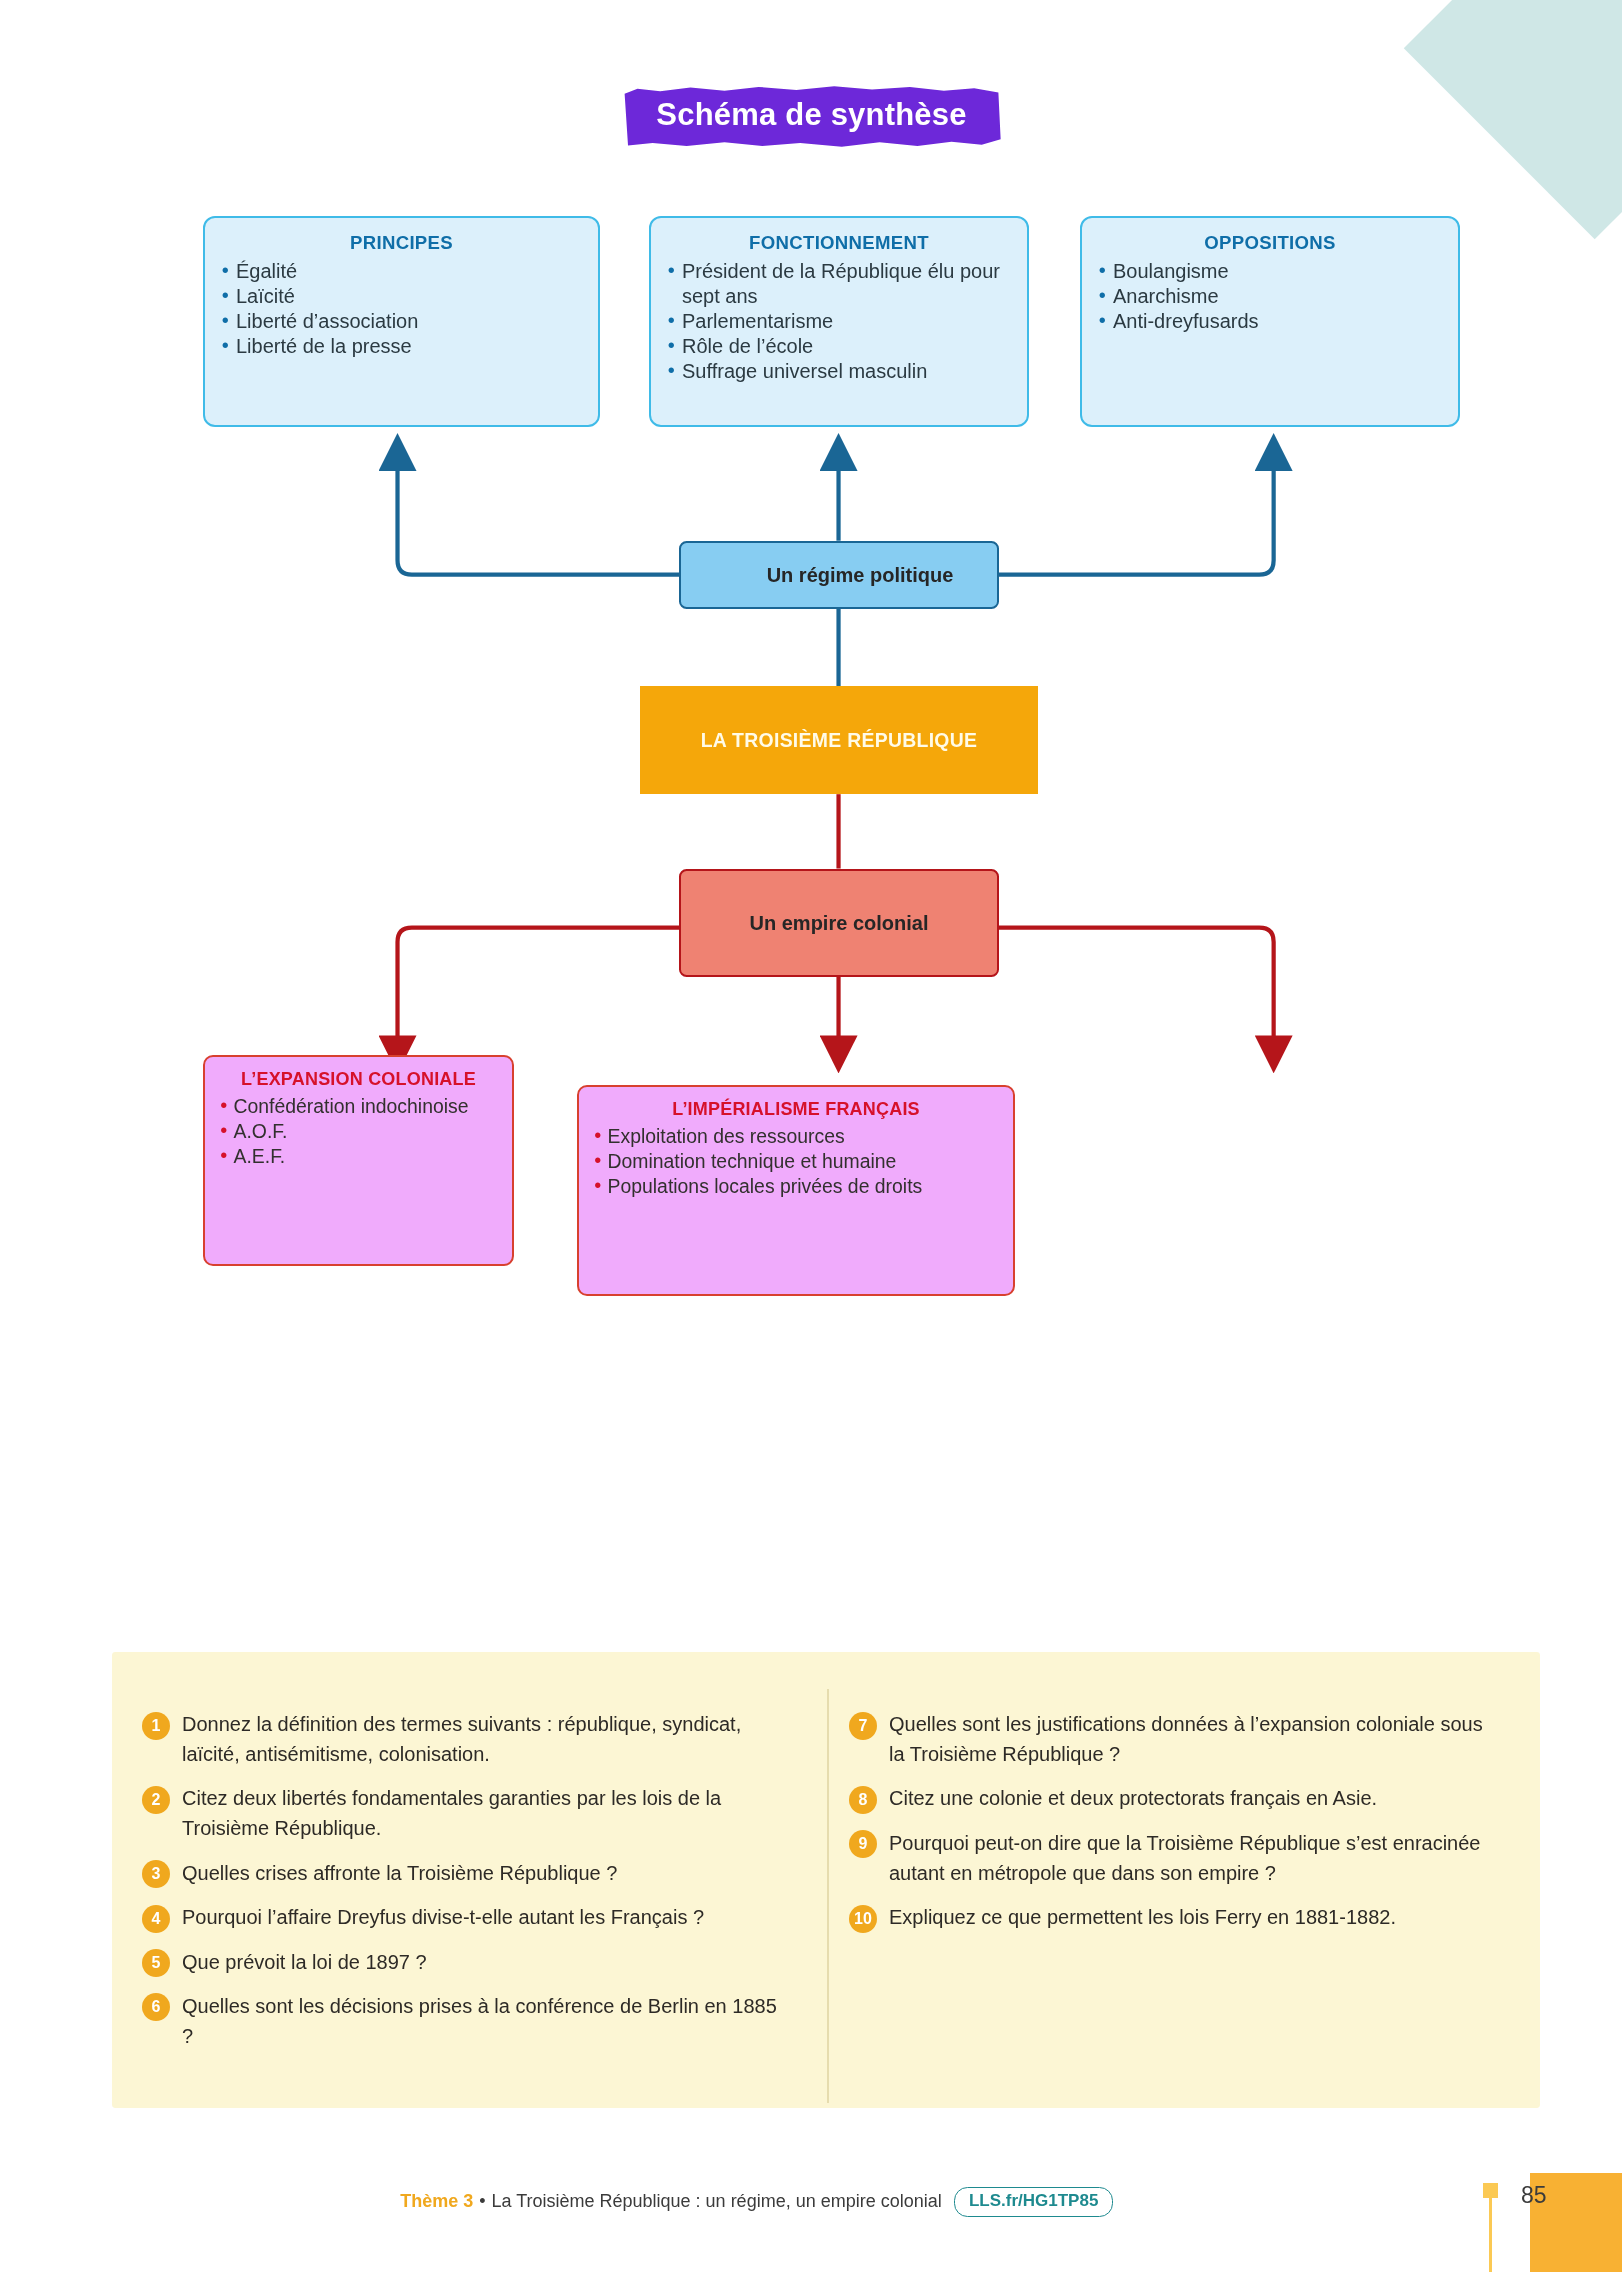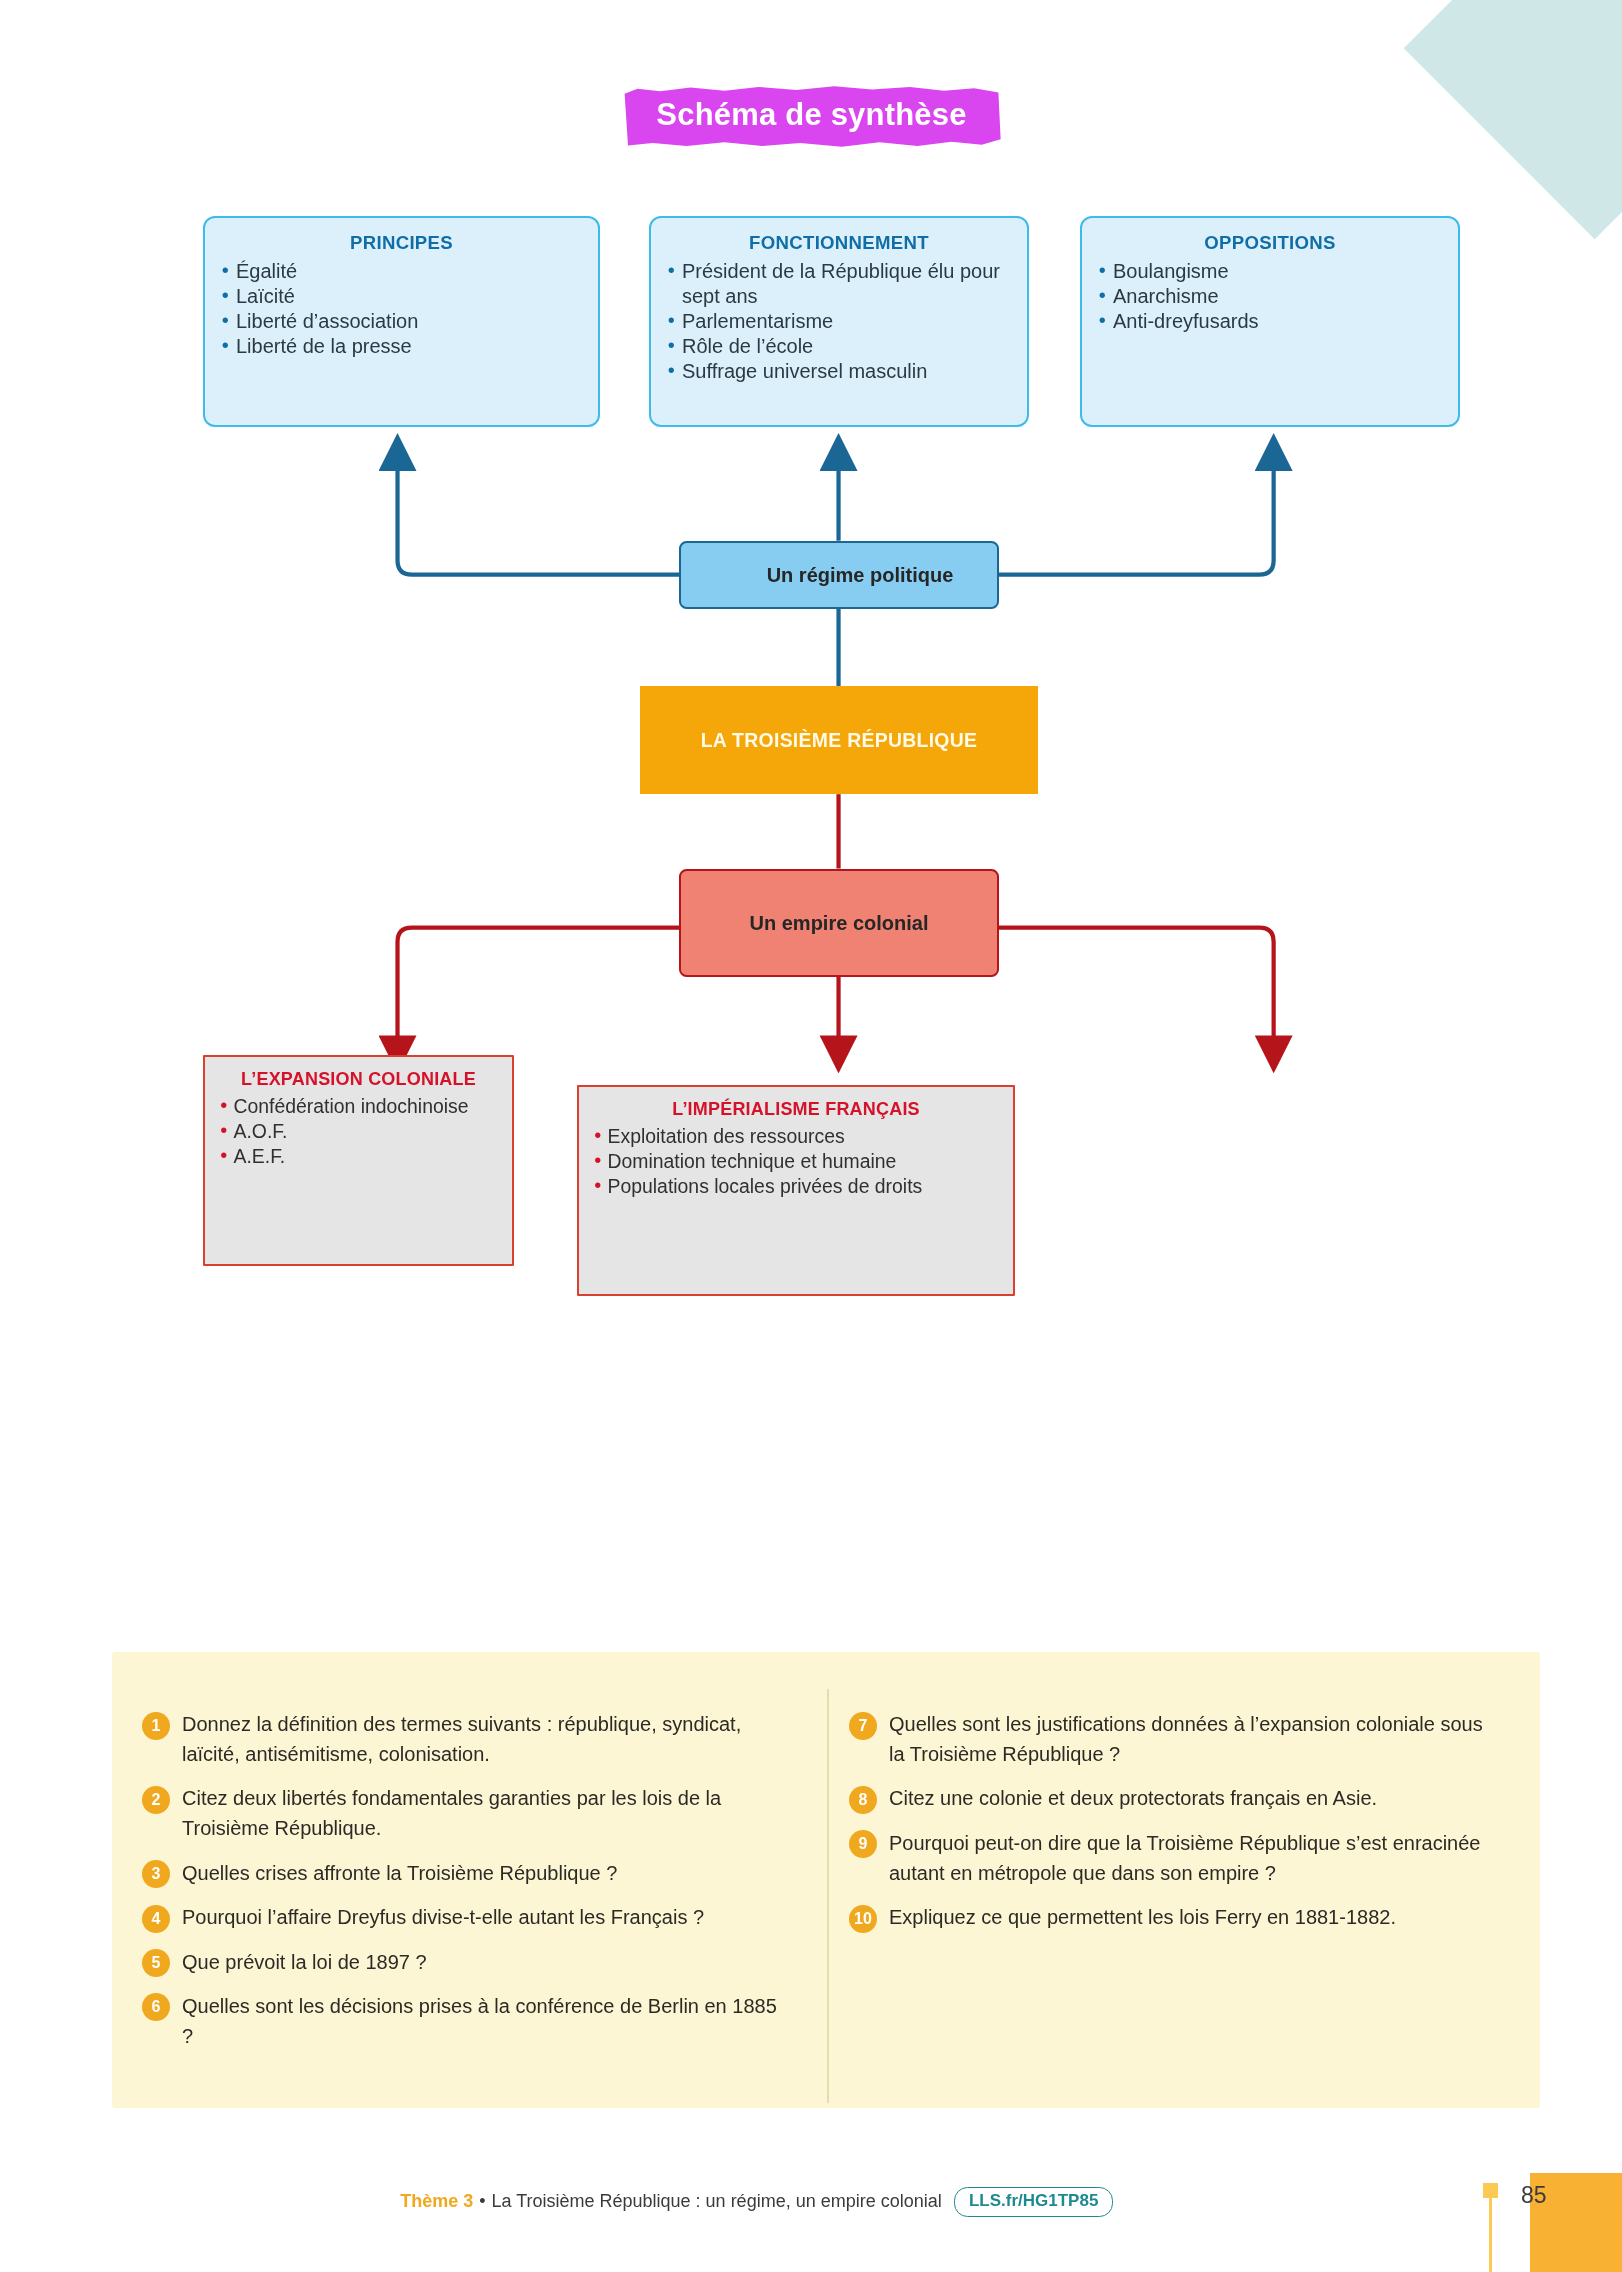--- a/index.html
+++ b/index.html
@@ -15,21 +15,21 @@
     background:#cfe7e6;transform:rotate(45deg);
   }
   .edge-orange{
     position:absolute;right:0;bottom:0;width:93px;height:100px;background:#f8b133;
   }
 
   
   .title-wrap{position:absolute;left:0;top:85px;width:1623px;text-align:center;}
   .title-banner{
     display:inline-block;position:relative;padding:12px 34px 15px 34px;
-    background:#d946ef;color:#ffffff;font-size:31px;font-weight:bold;letter-spacing:0.2px;
+    background:#6d28d9;color:#ffffff;font-size:31px;font-weight:bold;letter-spacing:0.2px;
     clip-path:polygon(0.6% 14%,4% 6%,10% 10%,18% 4%,27% 9%,36% 3%,46% 8%,56% 2%,66% 7%,76% 3%,85% 9%,93% 5%,99.4% 12%,100% 86%,95% 95%,87% 90%,78% 97%,68% 91%,58% 98%,47% 92%,37% 97%,27% 91%,17% 97%,8% 92%,1.5% 96%);
   }
 
   
   .diagram{position:absolute;left:0;top:0;width:1623px;height:1318px;}
   .svg-layer{position:absolute;left:0;top:0;width:1623px;height:1318px;}
 
   .node{position:absolute;box-sizing:border-box;}
 
   .bluebox{
@@ -42,21 +42,21 @@
   }
   .bluebox ul{margin:0;padding:0;list-style:none;}
   .bluebox li{
     color:#2b3a42;font-size:20px;line-height:25px;padding-left:16px;position:relative;
   }
   .bluebox li::before{
     content:"•";position:absolute;left:1.7px;top:-0.8px;color:#0f6ea8;font-size:20px;
   }
 
   .redbox{
-    background:#e5e5e5;border:2.1px solid #d8402f;border-radius:1px;
+    background:#f0abfc;border:2.1px solid #d8402f;border-radius:10px;
     padding:12px 13.5px 8.5px 13.5px;
   }
   .redbox .bx-title{
     color:#d6112a;font-weight:bold;font-size:18px;text-align:center;margin-bottom:4.2px;
     line-height:21px;letter-spacing:0.2px;
   }
   .redbox ul{margin:0;padding:0;list-style:none;}
   .redbox li{
     color:#32302e;font-size:19.4px;line-height:25px;padding-left:15px;position:relative;
   }

